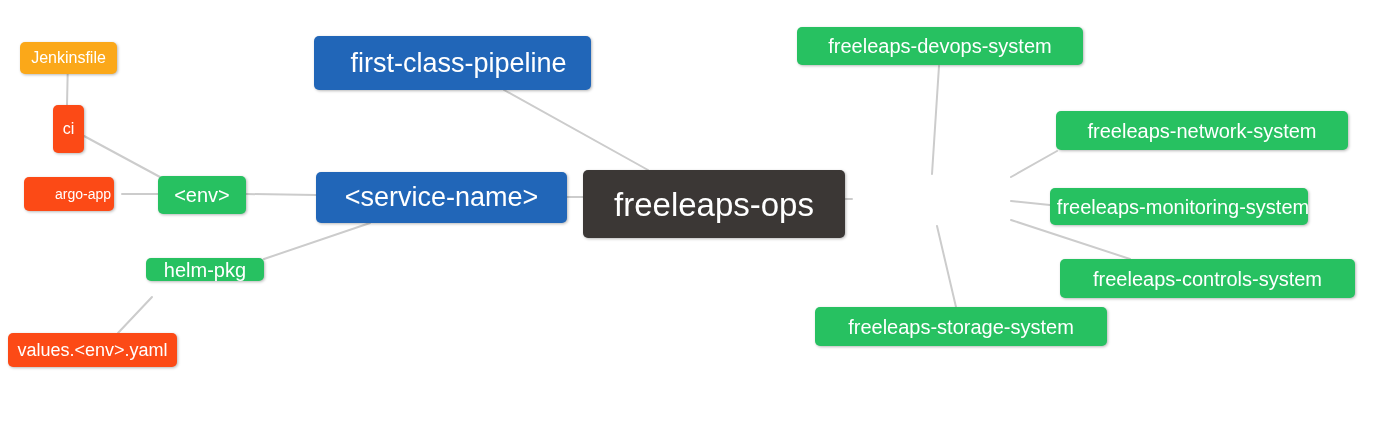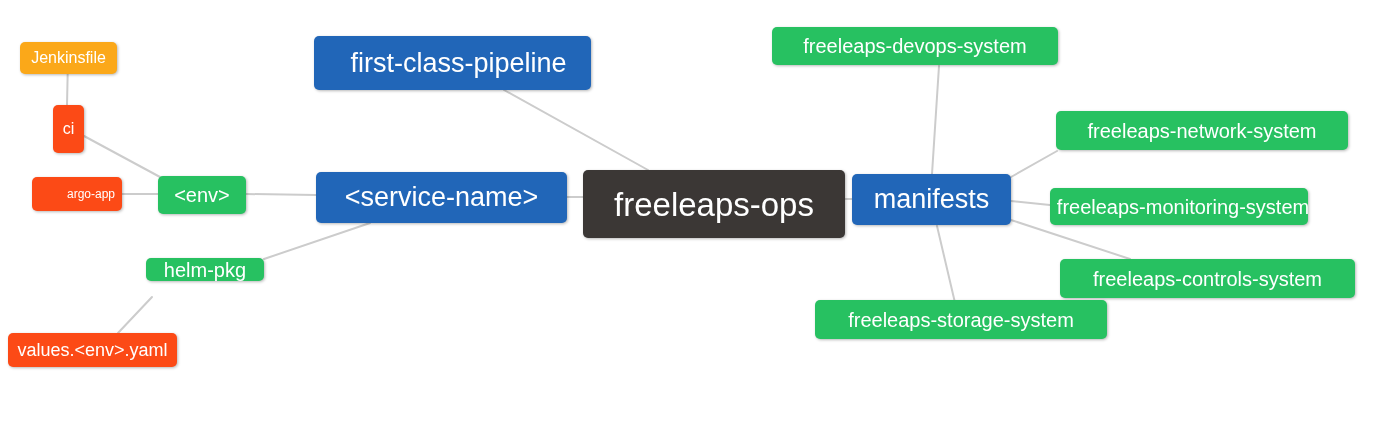--- a/index.html
+++ b/index.html
@@ -42,33 +42,33 @@
     box-sizing: border-box;
   }
   .c-root   { background: var(--root-bg,   #3b3735); }
   .c-blue   { background: var(--level1-bg, #2166b8); }
   .c-green  { background: var(--level2-bg, #27c161); }
   .c-red    { background: var(--level3-bg, #fc4a16); }
   .c-orange { background: var(--level4-bg, #fba819); margin-top: 16px; }
 
   .n-jenkinsfile { left: 20px;   top: 26px;  width: 97px;  height: 32px; font-size: 16px; }
   .n-ci          { left: 53px;   top: 105px; width: 31px;  height: 48px; font-size: 16px; }
-  .n-argo-app    { left: 32px;   top: 177px; width: 90px;  height: 34px; font-size: 12px; padding-left: 28px; }
+  .n-argo-app    { left: 24px;   top: 177px; width: 90px;  height: 34px; font-size: 14px; padding-left: 28px; }
   .n-env         { left: 158px;  top: 176px; width: 88px;  height: 38px; font-size: 20px; }
   .n-fcp         { left: 314px;  top: 36px;  width: 277px; height: 54px; font-size: 27px; padding-left: 12px; }
   .n-service     { left: 316px;  top: 172px; width: 251px; height: 51px; font-size: 27px; text-align: right; }
   .n-root        { left: 583px;  top: 170px; width: 262px; height: 68px; font-size: 33px; }
   .n-manifests   { left: 852px;  top: 174px; width: 159px; height: 51px; font-size: 27px; }
   .n-helm        { left: 146px;  top: 258px; width: 118px; height: 23px; font-size: 20px; }
   .n-values      { left: 8px;    top: 333px; width: 169px; height: 34px; font-size: 18px; text-align: right; }
-  .n-devops      { left: 772px;  top: 27px;  width: 286px; height: 38px; font-size: 20px; }
+  .n-devops      { left: 797px;  top: 27px;  width: 286px; height: 38px; font-size: 20px; }
   .n-network     { left: 1056px; top: 111px; width: 292px; height: 39px; font-size: 20px; }
   .n-monitoring  { left: 1050px; top: 188px; width: 258px; height: 37px; font-size: 20px; padding-left: 8px; }
   .n-controls    { left: 1060px; top: 259px; width: 295px; height: 39px; font-size: 20px; }
-  .n-storage     { left: 815px;  top: 300px; width: 292px; height: 39px; font-size: 20px; }
+  .n-storage     { left: 815px;  top: 307px; width: 292px; height: 39px; font-size: 20px; }
 </style>
 </head>
 <body>
 
 <div class="canvas">
 
   <svg class="edge-layer" viewBox="0 0 1390 421" xmlns="http://www.w3.org/2000/svg">
     <line x1="68" y1="58" x2="67" y2="105"></line>
     <line x1="84" y1="136" x2="160" y2="177"></line>
     <line x1="122" y1="194" x2="158" y2="194"></line>
@@ -85,21 +85,20 @@
     <line x1="937" y1="226" x2="956" y2="307"></line>
   </svg>
 
   <div class="node c-orange n-jenkinsfile">Jenkinsfile</div>
   <div class="node c-red    n-ci">ci</div>
   <div class="node c-red    n-argo-app">argo-app</div>
   <div class="node c-green  n-env">&lt;env&gt;</div>
   <div class="node c-blue   n-fcp">first-class-pipeline</div>
   <div class="node c-blue   n-service">&lt;service-name&gt;</div>
   <div class="node c-root   n-root">freeleaps-ops</div>
-  <div class="node c-blue   n-manifests">manifests</div>
   <div class="node c-green  n-helm">helm-pkg</div>
   <div class="node c-red    n-values">values.&lt;env&gt;.yaml</div>
   <div class="node c-green  n-devops">freeleaps-devops-system</div>
   <div class="node c-green  n-network">freeleaps-network-system</div>
   <div class="node c-green  n-monitoring">freeleaps-monitoring-system</div>
   <div class="node c-green  n-controls">freeleaps-controls-system</div>
   <div class="node c-green  n-storage">freeleaps-storage-system</div>
 
 </div>
 

